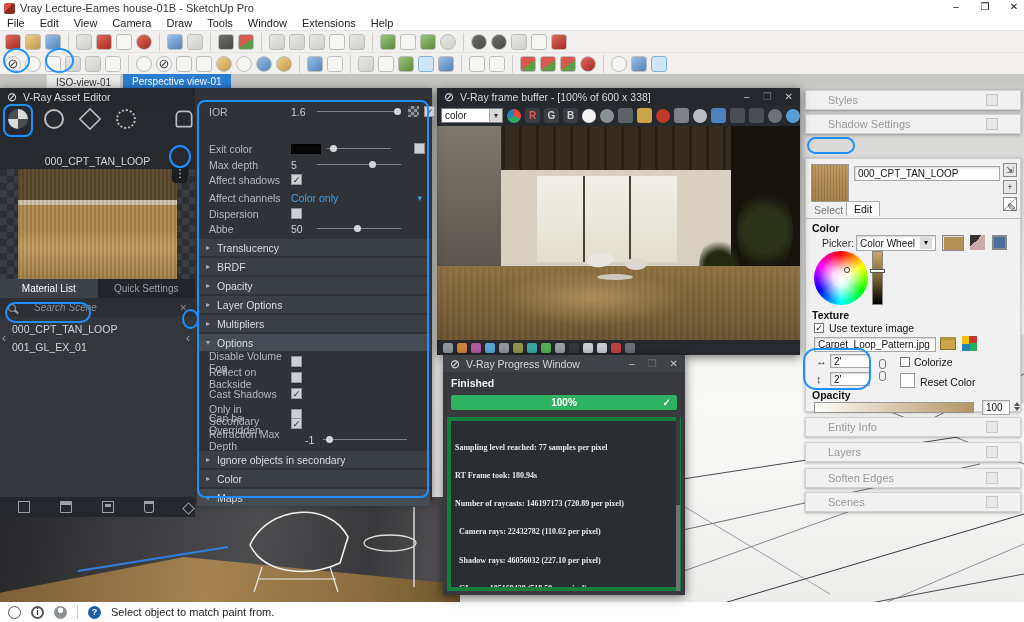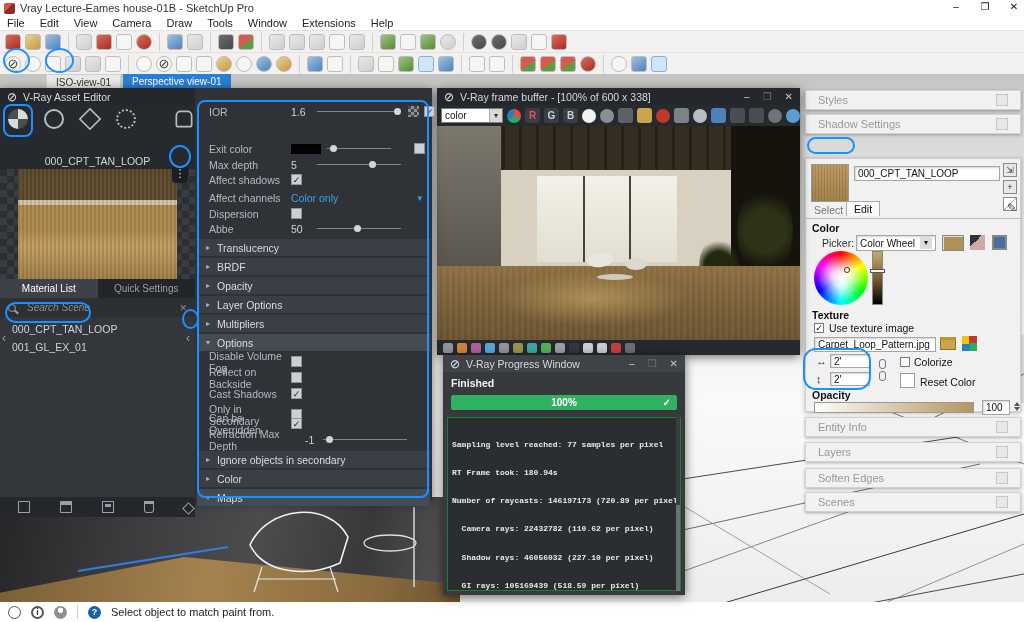--- a/index.html
+++ b/index.html
@@ -73,21 +73,21 @@
   background:
    repeating-linear-gradient(90deg,rgba(0,0,0,.10) 0 2px,rgba(255,255,255,.03) 2px 4px),
    linear-gradient(#5c4a2c 0 28%,#cfc2aa 28% 33%,#b08a50 33% 55%,#c29e60 70%,#a2804a 100%)}
 .dotsbtn{position:absolute;left:172px;top:60px;width:16px;height:18px;background:#1c1f22;
   border-radius:4px;color:#e8eaec;font-size:11px;text-align:center;line-height:17px}
 .atabs{position:absolute;left:0;top:174px;width:195px;height:19px;display:flex;font-size:10px}
 .atab{flex:1;display:flex;align-items:center;justify-content:center}
 .atab.on{background:#3d4248;color:#fff}
 .atab.off{background:#222529;color:#9aa0a5}
 .searchrow{position:absolute;left:0;top:193px;width:195px;height:19px;background:#2c2f33;
-  display:flex;align-items:center;gap:11px;padding:0 8px;font-size:10px;color:#8a9095}
+  display:flex;align-items:center;gap:18px;padding:0 8px;font-size:10px;color:#8a9095}
 .sicon{width:8px;height:8px;border:1.5px solid #9aa0a5;border-radius:50%;position:relative;flex:none}
 .sicon::after{content:"";position:absolute;width:5px;height:1.5px;background:#9aa0a5;
   transform:rotate(45deg);right:-4px;bottom:-2px}
 .mlist{position:absolute;left:0;top:212px;width:195px;height:180px;background:#33373c}
 .mitem{height:18px;display:flex;align-items:center;padding-left:12px;font-size:10.5px;color:#cfd3d7}
 .abar{position:absolute;left:0;top:392px;width:195px;height:20px;background:#24272b;
   display:flex;align-items:center;gap:30px;padding-left:18px}
 .bic{width:12px;height:12px;border:1px solid #9aa0a6;flex:none;position:relative}
 .bic.folder{border-radius:1px;border-top-width:4px}
 .bic.save::after{content:"";position:absolute;left:2px;right:2px;top:2px;height:3px;background:#9aa0a6}
@@ -129,28 +129,28 @@
 .fbbot{position:absolute;left:0;bottom:0;width:363px;height:15px;background:#26292d;
   display:flex;align-items:center;gap:4px;padding-left:6px}
 .mtile{width:10px;height:10px;border-radius:2px;flex:none}
 
 
 .pfin{position:absolute;left:8px;top:22px;font-size:10.5px;font-weight:bold;color:#f0f2f4}
 .pbar{position:absolute;left:8px;top:40px;width:226px;height:15px;background:#2eb262;border-radius:2px;
   display:flex;align-items:center;justify-content:center;font-size:10px;font-weight:bold;color:#fff}
 .pbar .chkm{position:absolute;right:6px;font-size:10px}
 .plog{position:absolute;left:4px;top:62px;width:234px;height:174px;background:#2b2e31;
-  border:1px solid #15803d;padding:3px 4px;font-family:Liberation Mono, monospace;
+  border:4px solid #15803d;padding:3px 4px;font-family:Liberation Serif, serif;
   font-size:8px;font-weight:bold;line-height:9.4px;color:#e7eaec;white-space:pre;overflow:hidden}
 .pscroll{position:absolute;right:5px;top:62px;width:4px;height:174px;background:#3a3d40}
 .pthumb{position:absolute;right:5px;top:150px;width:4px;height:86px;background:#6c7277}
 
 
 .tray{position:absolute;left:805px;width:216px;height:20px;background:#f1f1f1;
-  border:1px solid #d2d2d2;display:flex;align-items:center;padding:0 12px;font-size:11px;
+  border:1px solid #d2d2d2;display:flex;align-items:center;padding:0 22px;font-size:11px;
   color:#96999c;box-shadow:0 1px 3px rgba(0,0,0,.3);z-index:5}
 .tray .box{margin-left:auto;width:12px;height:12px;background:#e7e7e7;border:1px solid #c7c7c7}
 .matpanel{position:absolute;left:805px;top:158px;width:216px;height:254px;background:#f1f1f1;
   border:1px solid #cfcfcf;box-shadow:0 1px 4px rgba(0,0,0,.3);z-index:5;font-size:10.5px;color:#222}
 .inset{background:#fff;border:1px solid #a6a6a6;box-shadow:inset 1px 1px 2px rgba(0,0,0,.18);
   display:flex;align-items:center;padding:0 3px;font-size:10px;color:#111}
 .bh{font-weight:bold;font-size:10.5px;color:#111}
 .thumb{position:absolute;left:5px;top:5px;width:38px;height:38px;border:1px solid #999;
   background:
    repeating-linear-gradient(90deg,rgba(0,0,0,.12) 0 1px,transparent 1px 3px),

